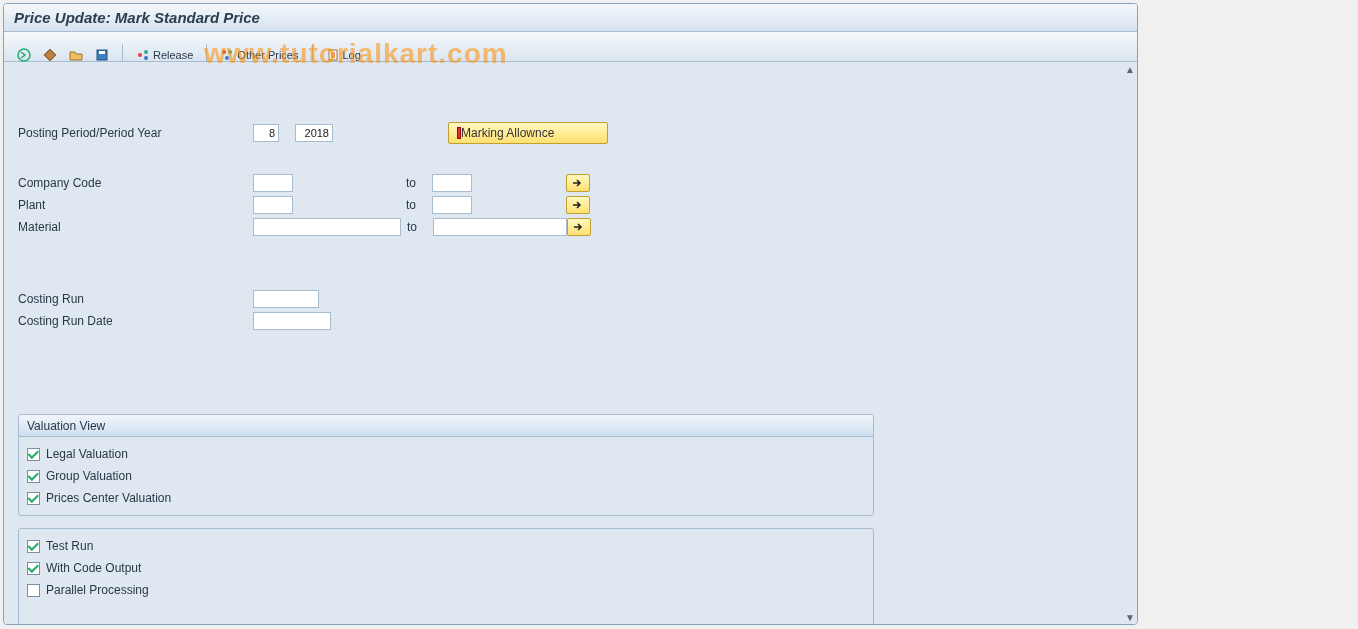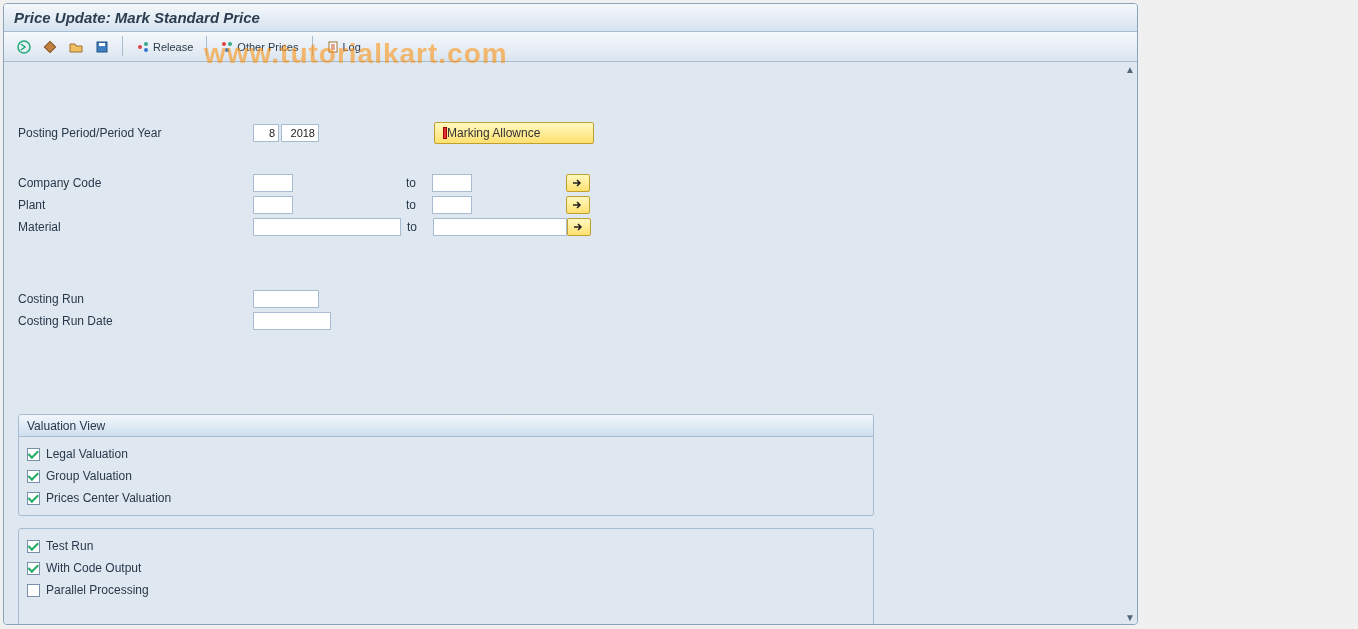--- a/index.html
+++ b/index.html
@@ -32,21 +32,21 @@
     font-weight: bold;
     font-style: italic;
     font-size: 15px;
     color: #2c3e50;
   }
   .toolbar {
     height: 30px;
     background: linear-gradient(to bottom, #f4f8fb, #dbe5ef);
     border-bottom: 1px solid #a7bcd1;
     display: flex;
-    padding: 4px 8px;
+    padding: 12px 8px;
     gap: 2px;
   }
   .tbbtn {
     height: 22px;
     min-width: 22px;
     display: inline-flex;
     align-items: center;
     justify-content: center;
     padding: 0 4px;
     border: 1px solid transparent;
@@ -252,21 +252,21 @@
     <div class="scroll-arrows">
       <div class="arr">▲</div>
       <div class="arr">▼</div>
     </div>
 
     <div class="form-area">
 
       <div class="row">
         <div class="label">Posting Period/Period Year</div>
         <input class="inp right" style="width: 26px;" readonly="" value="8">
-        <input class="inp right" style="width: 38px; margin-left: 2px;" value="2018">
+        <input class="inp right" style="width: 38px; margin-left: 16px;" value="2018">
         <div style="width:115px"></div>
         <button class="marking-btn">
           <span class="bar"></span>
           <span>Marking Allownce</span>
         </button>
       </div>
 
       <div style="height:28px"></div>
 
       <div class="row">

